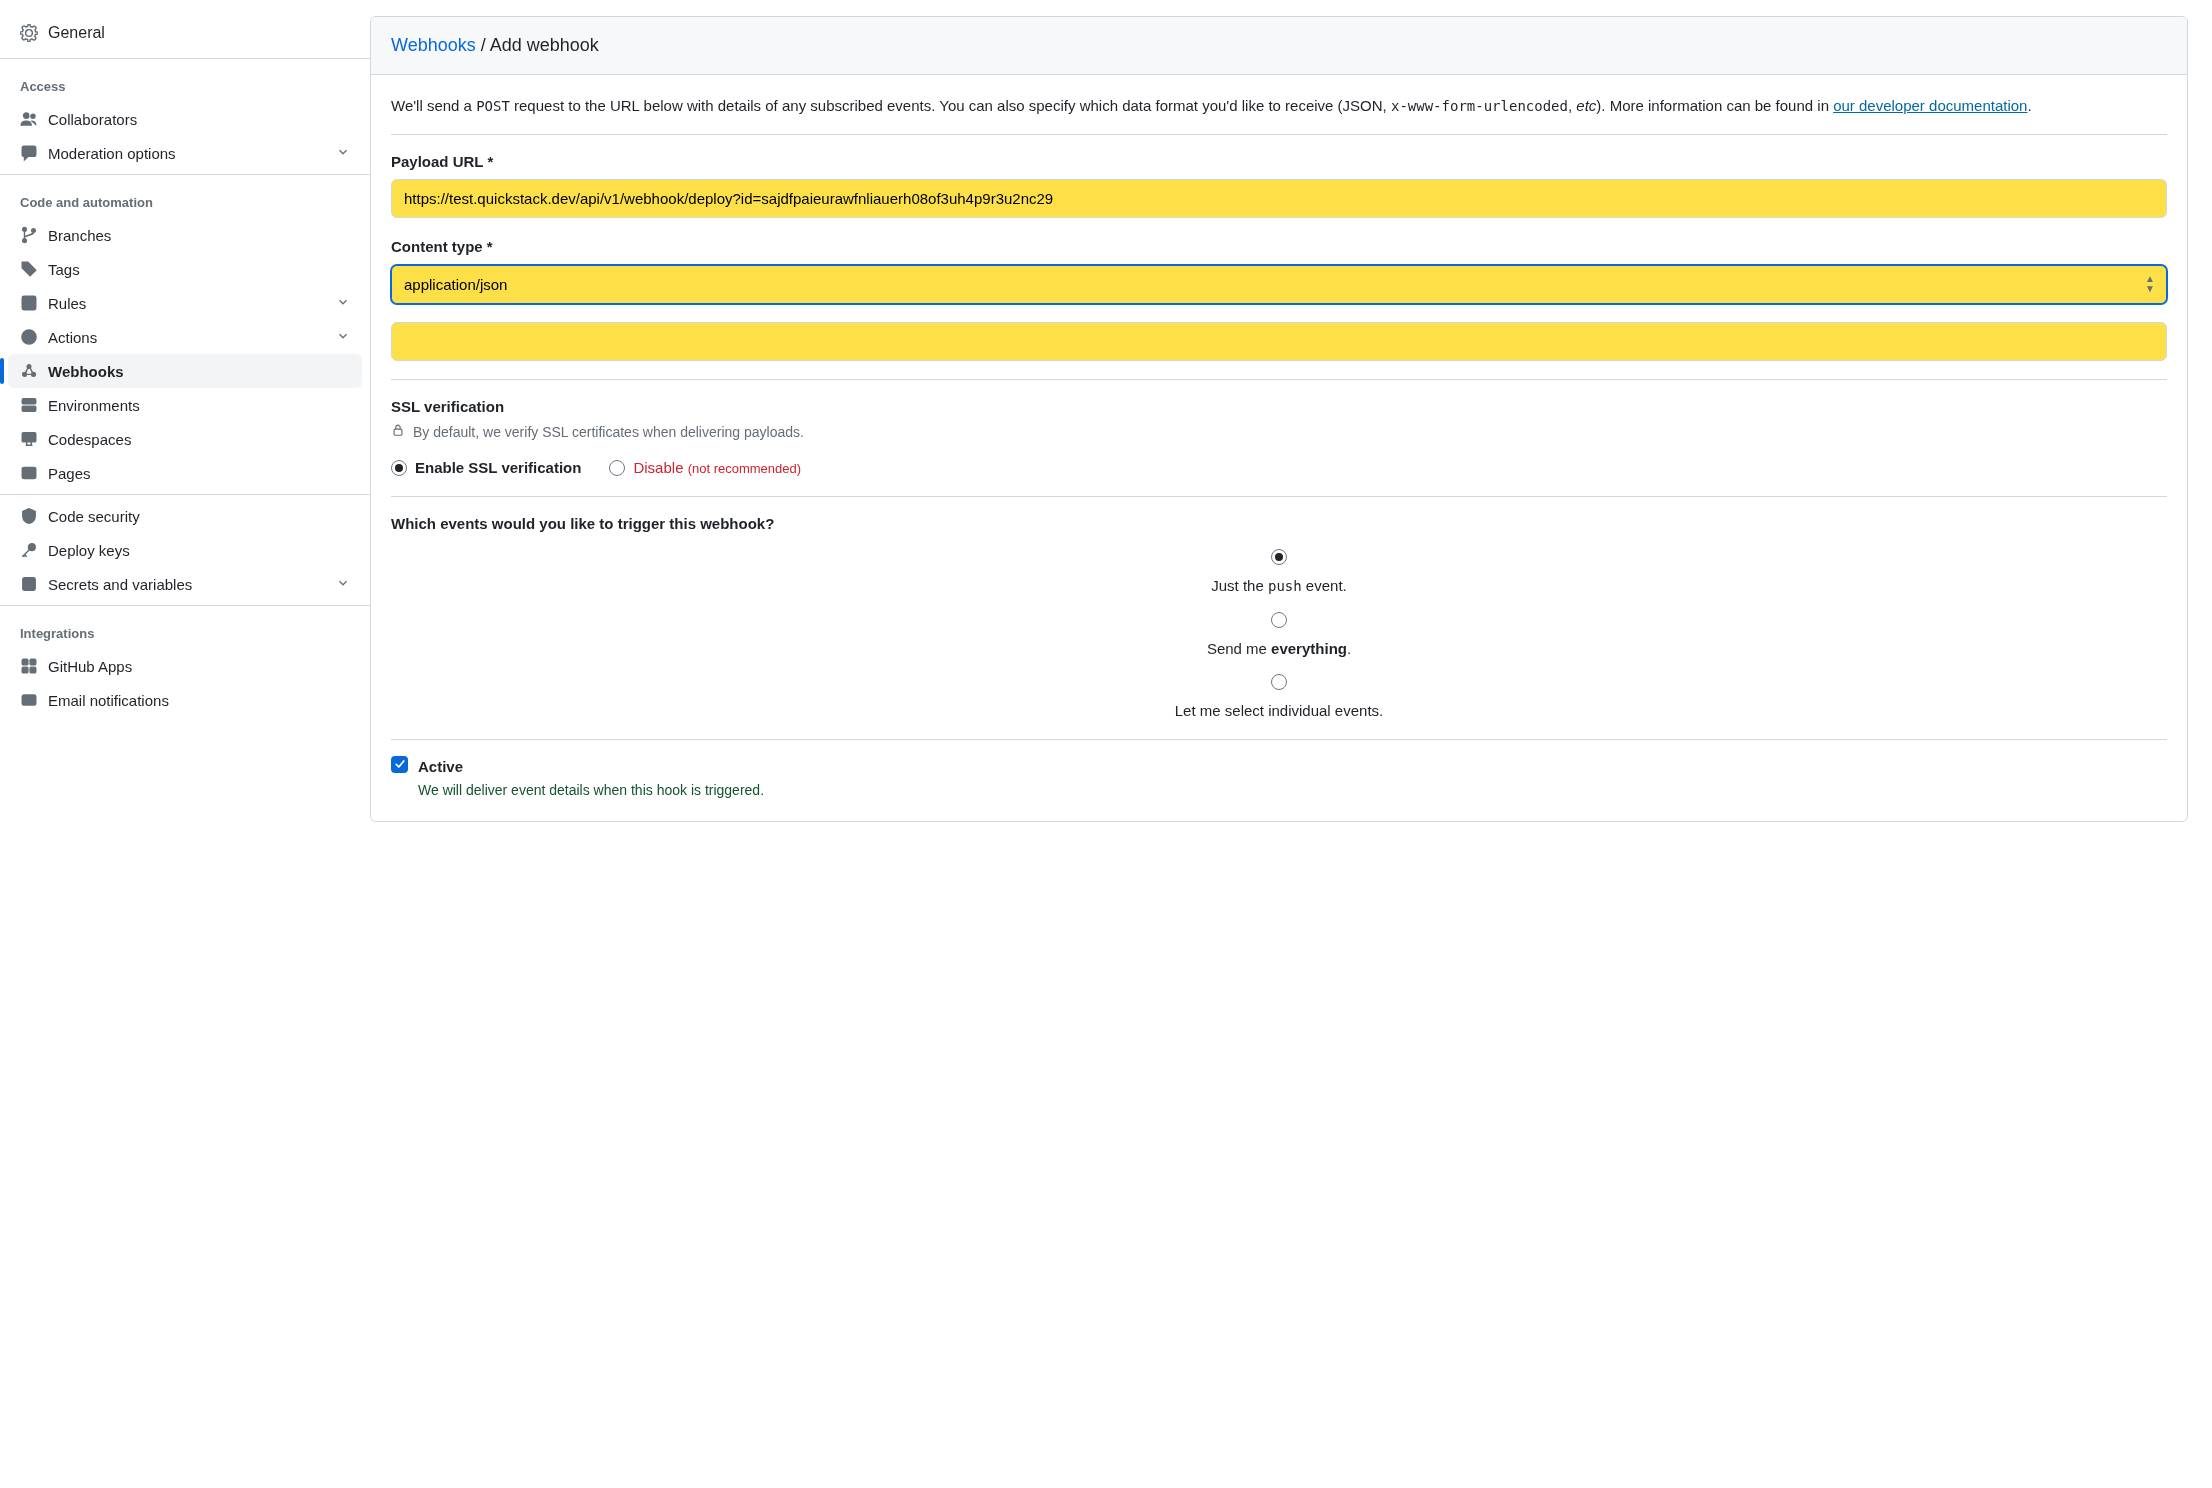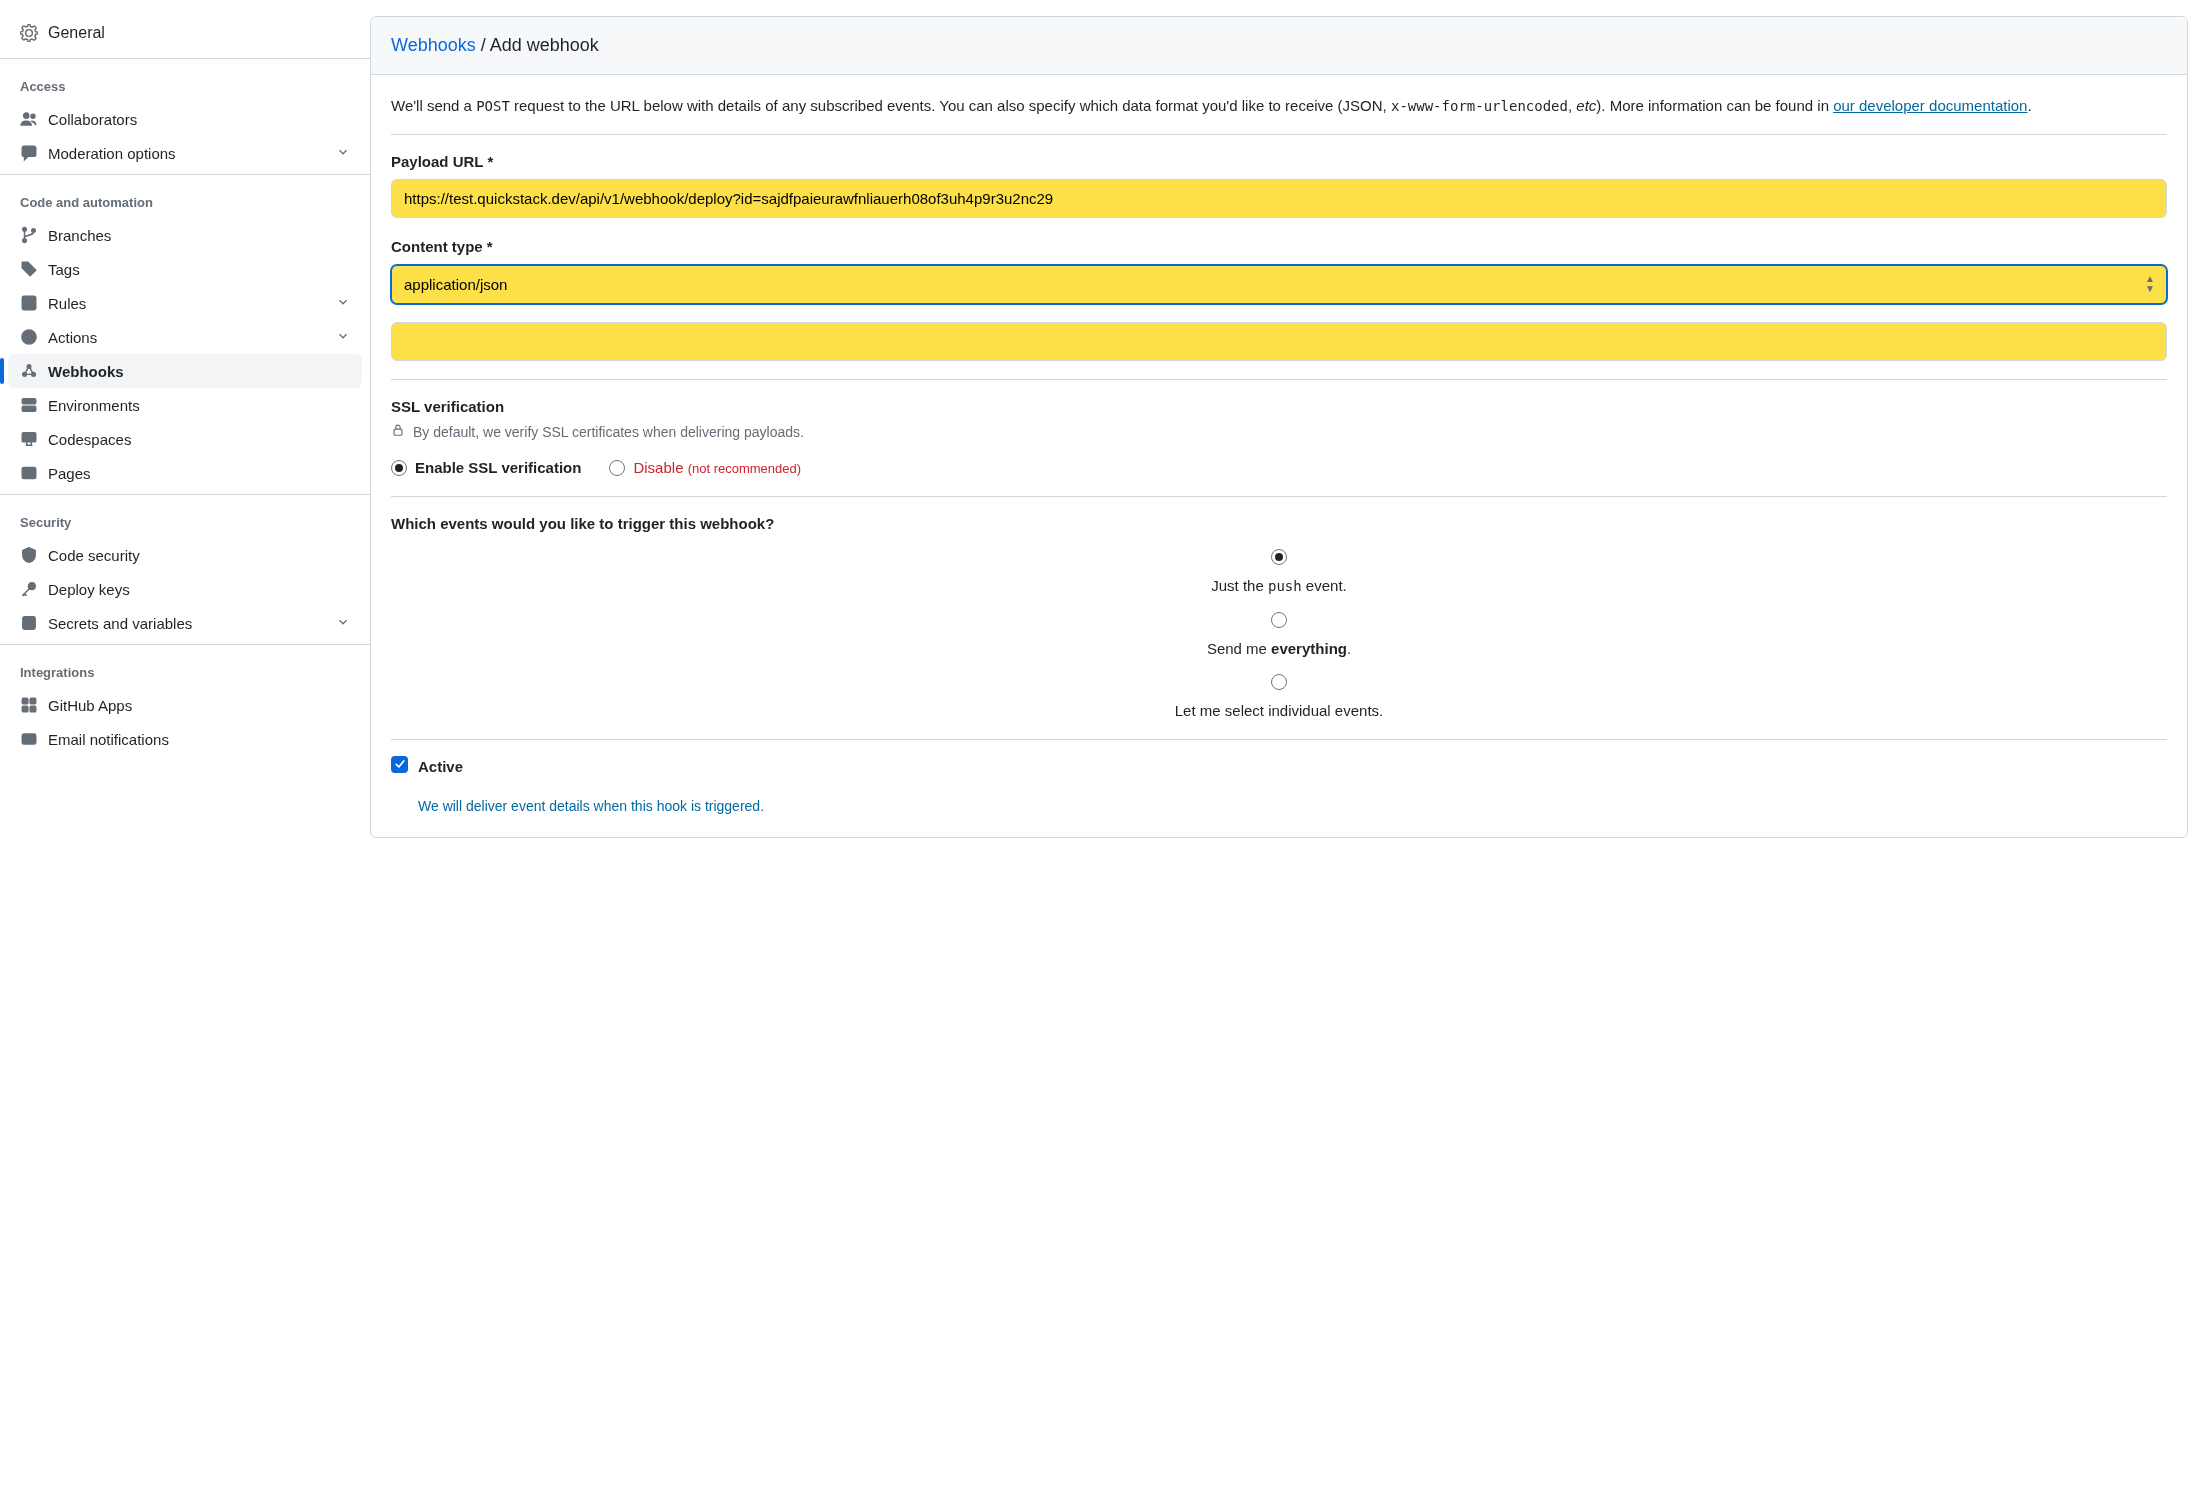--- a/index.html
+++ b/index.html
@@ -193,21 +193,21 @@
       background: #0969da;
       display: inline-flex;
       align-items: center;
       justify-content: center;
       color: #fff;
       flex-shrink: 0;
     }
     .checkbox svg { width: 12px; height: 12px; fill: #fff; }
     .active-block { display: flex; gap: 10px; align-items: flex-start; margin-top: 10px; }
     .active-text .title { font-weight: 600; font-size: 15px; }
-    .active-text .desc { color: #0369a1; font-size: 14px; margin-top: 18px; }
+    .active-text .desc { color: #14532d; font-size: 14px; margin-top: 2px; }
   </style>
 </head>
 <body>
 
 <div class="sidebar">
   <div class="nav-section">
     <div class="nav-item top">
       <span class="nav-icon">
         <svg viewBox="0 0 16 16">
             <path d="M8 0a1 1 0 0 1 .98.804l.28 1.4a5.97 5.97 0 0 1 1.53.63l1.2-.77a1 1 0 0 1 1.27.12l.71.71a1 1 0 0 1 .12 1.27l-.77 1.2c.27.48.49 1 .63 1.53l1.4.28A1 1 0 0 1 16 8a1 1 0 0 1-.8.98l-1.4.28c-.14.53-.36 1.05-.63 1.53l.77 1.2a1 1 0 0 1-.12 1.27l-.71.71a1 1 0 0 1-1.27.12l-1.2-.77c-.48.27-1 .49-1.53.63l-.28 1.4A1 1 0 0 1 8 16a1 1 0 0 1-.98-.8l-.28-1.4a5.97 5.97 0 0 1-1.53-.63l-1.2.77a1 1 0 0 1-1.27-.12l-.71-.71a1 1 0 0 1-.12-1.27l.77-1.2a5.97 5.97 0 0 1-.63-1.53L.8 8.98A1 1 0 0 1 0 8a1 1 0 0 1 .8-.98l1.4-.28c.14-.53.36-1.05.63-1.53l-.77-1.2a1 1 0 0 1 .12-1.27l.71-.71a1 1 0 0 1 1.27-.12l1.2.77c.48-.27 1-.49 1.53-.63l.28-1.4A1 1 0 0 1 8 0Zm0 5a3 3 0 1 0 0 6 3 3 0 0 0 0-6Z" fill="none" stroke="currentColor" stroke-width="1.3"></path>
@@ -331,21 +331,20 @@
         <svg viewBox="0 0 16 16" fill="none" stroke="currentColor" stroke-width="1.3">
             <rect x="2" y="3" width="12" height="10" rx="1.5"></rect>
             <path d="M2 6h12"></path>
           </svg>
       </span>
       <span class="nav-label">Pages</span>
     </div>
   </div>
 
   <div class="nav-section">
-    <div class="nav-section-title">Security</div>
     <div class="nav-item">
       <span class="nav-icon">
         <svg viewBox="0 0 16 16" fill="none" stroke="currentColor" stroke-width="1.3">
             <path d="M8 1.5 2.5 4v4c0 3.5 2.5 5.8 5.5 6.5 3-.7 5.5-3 5.5-6.5V4L8 1.5Z"></path>
             <circle cx="8" cy="7.5" r="1.5"></circle>
           </svg>
       </span>
       <span class="nav-label">Code security</span>
     </div>
     <div class="nav-item">

